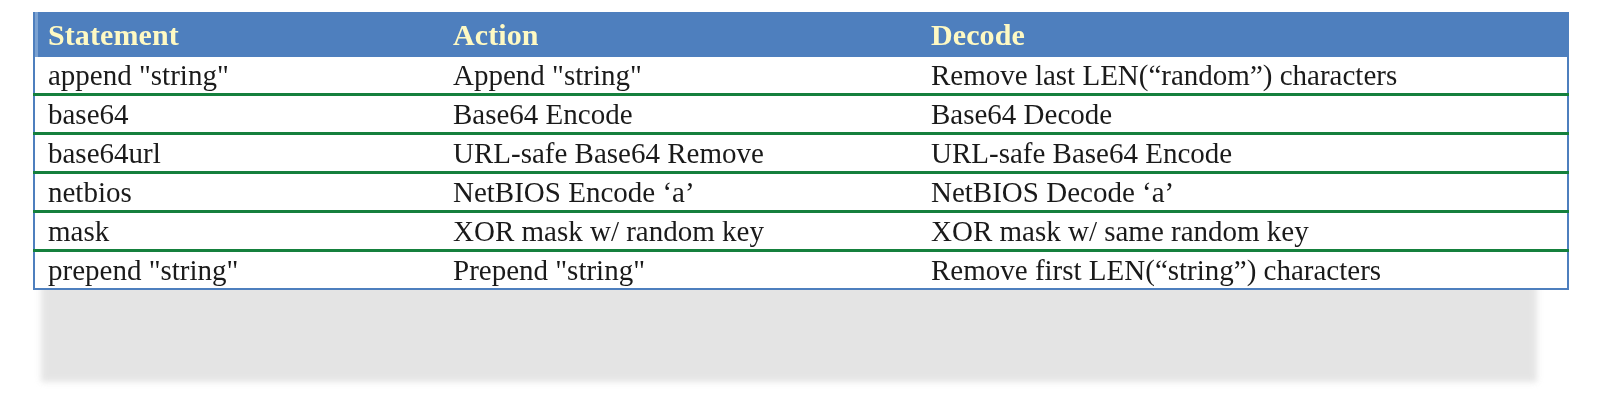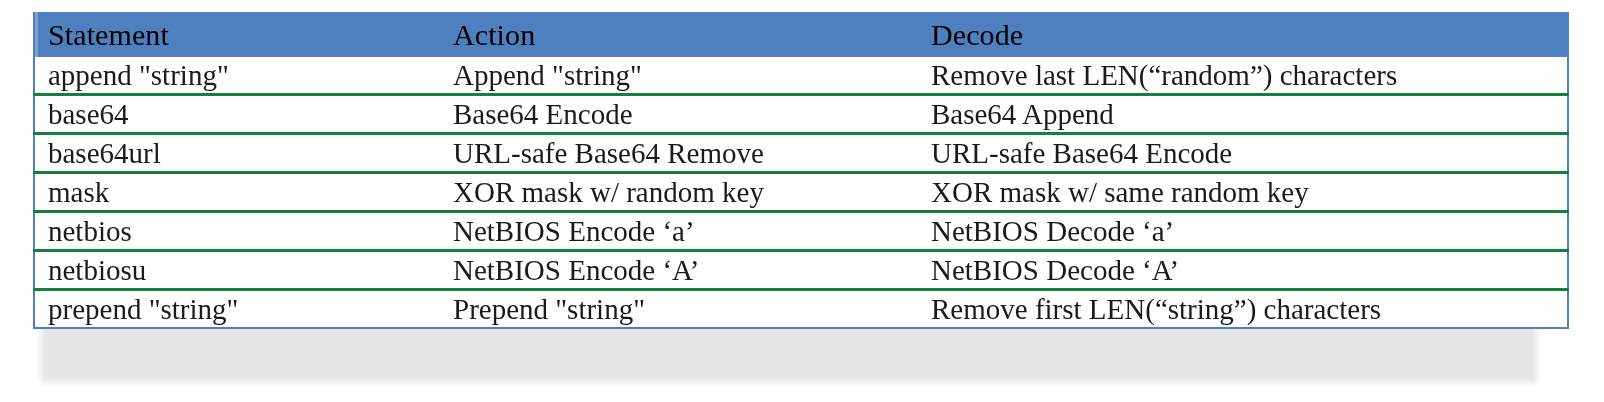--- a/index.html
+++ b/index.html
@@ -51,23 +51,23 @@
   }
 
   
   .stmt-table thead tr {
     background: #4e7fbe;
   }
   .stmt-table thead th {
     height: 45px;
     padding: 0 0 0 13px;
     margin: 0;
-    color: #000000;
+    color: #fef9c3;
     font-size: 30px;
-    font-weight: normal;
+    font-weight: bold;
     text-align: left;
     vertical-align: middle;
     letter-spacing: 0.1px;
     line-height: 45px;
     border: none;
     white-space: nowrap;
   }
   
   .stmt-table thead th.col-statement {
     box-shadow: inset 3px 0 0 #7ba2d2;
@@ -117,46 +117,41 @@
 
       <tr>
         <td class="col-statement">append "string"</td>
         <td class="col-action">Append "string"</td>
         <td class="col-inverse">Remove last LEN(“random”) characters</td>
       </tr>
 
       <tr>
         <td class="col-statement">base64</td>
         <td class="col-action">Base64 Encode</td>
-        <td class="col-inverse">Base64 Append</td>
+        <td class="col-inverse">Base64 Decode</td>
       </tr>
 
       <tr>
         <td class="col-statement">base64url</td>
         <td class="col-action">URL-safe Base64 Remove</td>
         <td class="col-inverse">URL-safe Base64 Encode</td>
       </tr>
 
       <tr>
-        <td class="col-statement">mask</td>
-        <td class="col-action">XOR mask w/ random key</td>
-        <td class="col-inverse">XOR mask w/ same random key</td>
-      </tr>
-
-      <tr>
         <td class="col-statement">netbios</td>
         <td class="col-action">NetBIOS Encode ‘a’</td>
         <td class="col-inverse">NetBIOS Decode ‘a’</td>
       </tr>
 
       <tr>
-        <td class="col-statement">netbiosu</td>
-        <td class="col-action">NetBIOS Encode ‘A’</td>
-        <td class="col-inverse">NetBIOS Decode ‘A’</td>
+        <td class="col-statement">mask</td>
+        <td class="col-action">XOR mask w/ random key</td>
+        <td class="col-inverse">XOR mask w/ same random key</td>
       </tr>
+
 
       <tr>
         <td class="col-statement">prepend "string"</td>
         <td class="col-action">Prepend "string"</td>
         <td class="col-inverse">Remove first LEN(“string”) characters</td>
       </tr>
 
     </tbody>
   </table>
 

